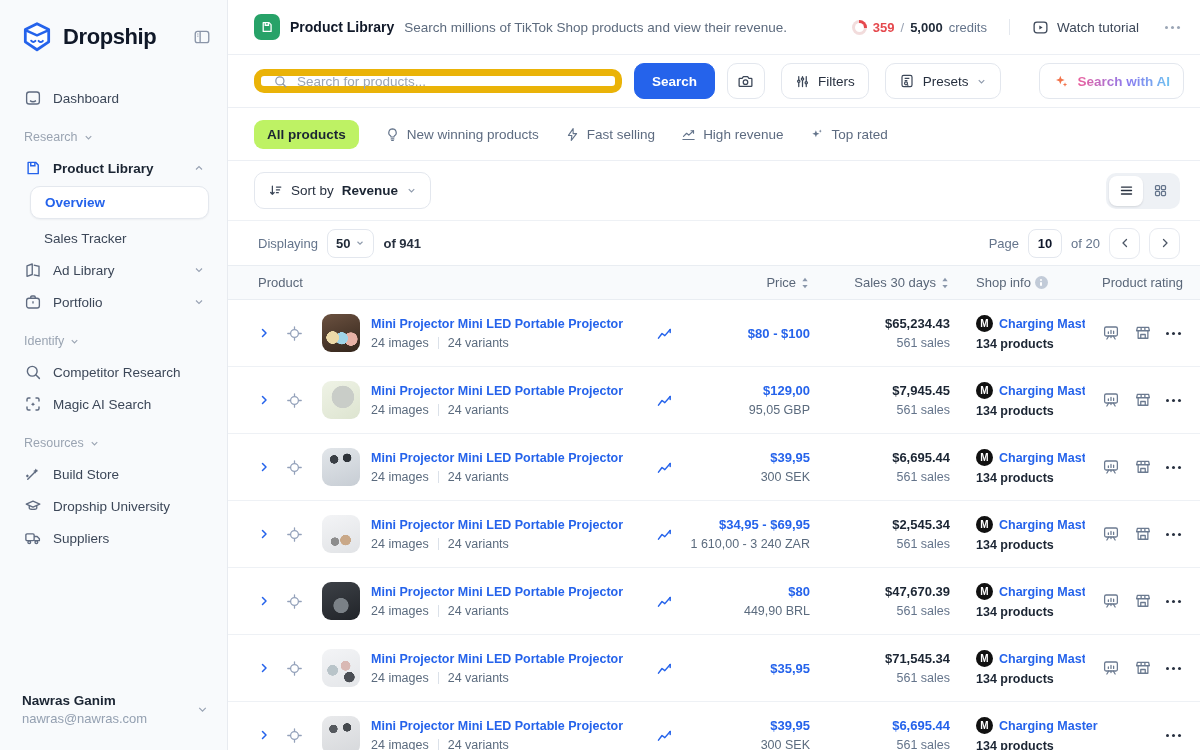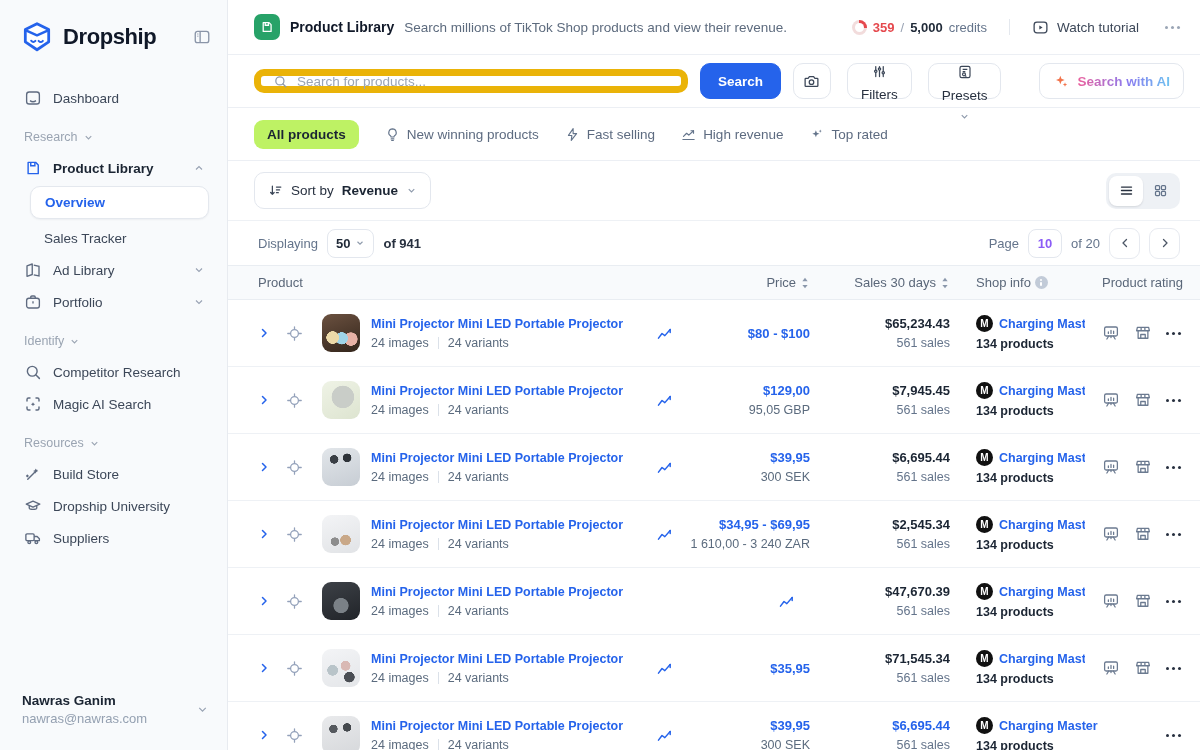--- a/index.html
+++ b/index.html
@@ -48,21 +48,21 @@
 
   
   .search-row { height:53px; display:flex; align-items:center; padding:0 16px 0 26px; border-bottom:1px solid #eceff4; gap:12px; }
   .search-box { flex:1; max-width:466px; height:24px; border:7px solid #eab308; border-radius:10px; display:flex; align-items:center; gap:9px; padding:0 12px; color:#9aa5b5; }
   .search-box input { border:none; outline:none; flex:1; font-size:13.5px; font-family:"Liberation Sans",sans-serif; color:#1f2937; background:transparent; }
   .search-box input::placeholder { color:#9aa5b5; }
   .btn { height:36px; border-radius:10px; border:1px solid #e3e7ee; background:#fff; display:flex; align-items:center; gap:8px; padding:0 13px; font-size:13.5px; color:#27303f; cursor:pointer; font-family:"Liberation Sans",sans-serif; white-space:nowrap; }
   .btn .bicon { color:#3c4758; display:flex; }
   .btn-primary { background:#2563eb; border-color:#2563eb; color:#fff; font-weight:bold; padding:0 17px; }
   .btn-icon { width:38px; justify-content:center; padding:0; }
-  .gap-lg { margin-left:4px;flex-direction:column; }
+  .gap-lg { margin-left:4px; }
   .ai-btn { margin-left:26px; }
   .ai-text { font-weight:bold; background:linear-gradient(90deg,#ec5f9b,#8a7bf0 55%,#6ec1f0); -webkit-background-clip:text; background-clip:text; color:transparent; }
   .spark { color:#f2734b; }
 
   
   .tabs-row { height:53px; display:flex; align-items:center; padding:0 26px; gap:26px; border-bottom:1px solid #eceff4; }
   .tab { display:flex; align-items:center; gap:7px; color:#5d6b80; font-size:13.5px; cursor:pointer; white-space:nowrap; }
   .tab .ticon { color:#64748b; display:flex; }
   .tab.active { background:#bef264; color:#1b2533; font-weight:bold; padding:7px 13px; border-radius:9px; }
 
@@ -72,21 +72,21 @@
   .sort-val { font-weight:bold; color:#1b2533; }
   .view-toggle { margin-left:auto; background:#eef1f5; border-radius:10px; padding:3px; display:flex; }
   .vt-seg { width:34px; height:30px; display:flex; align-items:center; justify-content:center; border-radius:8px; color:#64748b; cursor:pointer; }
   .vt-seg.active { background:#fff; color:#27303f; box-shadow:0 1px 2px rgba(16,24,40,.12); }
 
   
   .pag-row { height:44px; display:flex; align-items:center; padding:0 20px 0 30px; gap:9px; color:#64748b; font-size:13px; }
   .mini-select { height:29px; border:1px solid #e3e7ee; border-radius:8px; background:#fff; display:flex; align-items:center; gap:5px; padding:0 8px; color:#1f2937; font-weight:bold; cursor:pointer; }
   .of-total { color:#27303f; font-weight:bold; }
   .pag-right { margin-left:auto; display:flex; align-items:center; gap:9px; }
-  .page-box { width:34px; height:29px; border:1px solid #e3e7ee; border-radius:8px; display:flex; align-items:center; justify-content:center; color:#8b5cf6; font-weight:bold; }
+  .page-box { width:34px; height:29px; border:1px solid #e3e7ee; border-radius:8px; display:flex; align-items:center; justify-content:center; color:#0f172a; font-weight:bold; }
   .pag-btn { width:31px; height:31px; border:1px solid #e7eaf0; border-radius:9px; background:#fff; display:flex; align-items:center; justify-content:center; color:#4b5565; cursor:pointer; }
 
   
   .thead, .trow { display:flex; align-items:center; padding:0 14px 0 30px; }
   .thead { height:35px; background:#f8fafc; border-top:1px solid #e9edf2; border-bottom:1px solid #e9edf2; color:#5a6779; font-size:13px; }
   .c-expand { width:28px; flex-shrink:0; }
   .c-track { width:36px; flex-shrink:0; }
   .c-prod { flex:1; min-width:0; display:flex; align-items:center; gap:11px; }
   .c-chart { width:48px; flex-shrink:0; display:flex; justify-content:center; }
   .c-price { width:122px; flex-shrink:0; text-align:right; }
@@ -820,20 +820,24 @@
       </div>
     </div>
     <div class="c-chart">
       <span class="rowchart">
         <svg width="17" height="17" viewBox="0 0 24 24" fill="none" stroke="currentColor" stroke-width="2.1" stroke-linecap="round" stroke-linejoin="round">
               <path d="M3.5 18.5 L8.5 12 L12.5 15 L20 6.5"></path>
               <path d="M20 6.5v4.2"></path>
             </svg>
       </span>
     </div>
+    <div class="c-price">
+      <div class="price">$80</div>
+      <div class="price-alt">449,90 BRL</div>
+    </div>
     <div class="c-sales">
       <div class="revenue">$47,670.39</div>
       <div class="salesct">561 sales</div>
     </div>
     <div class="c-shop">
       <div class="shop-line">
         <span class="shop-avatar">M</span>
         <a class="shop-name">Charging Master</a>
       </div>
       <div class="shop-products">134 products</div>

